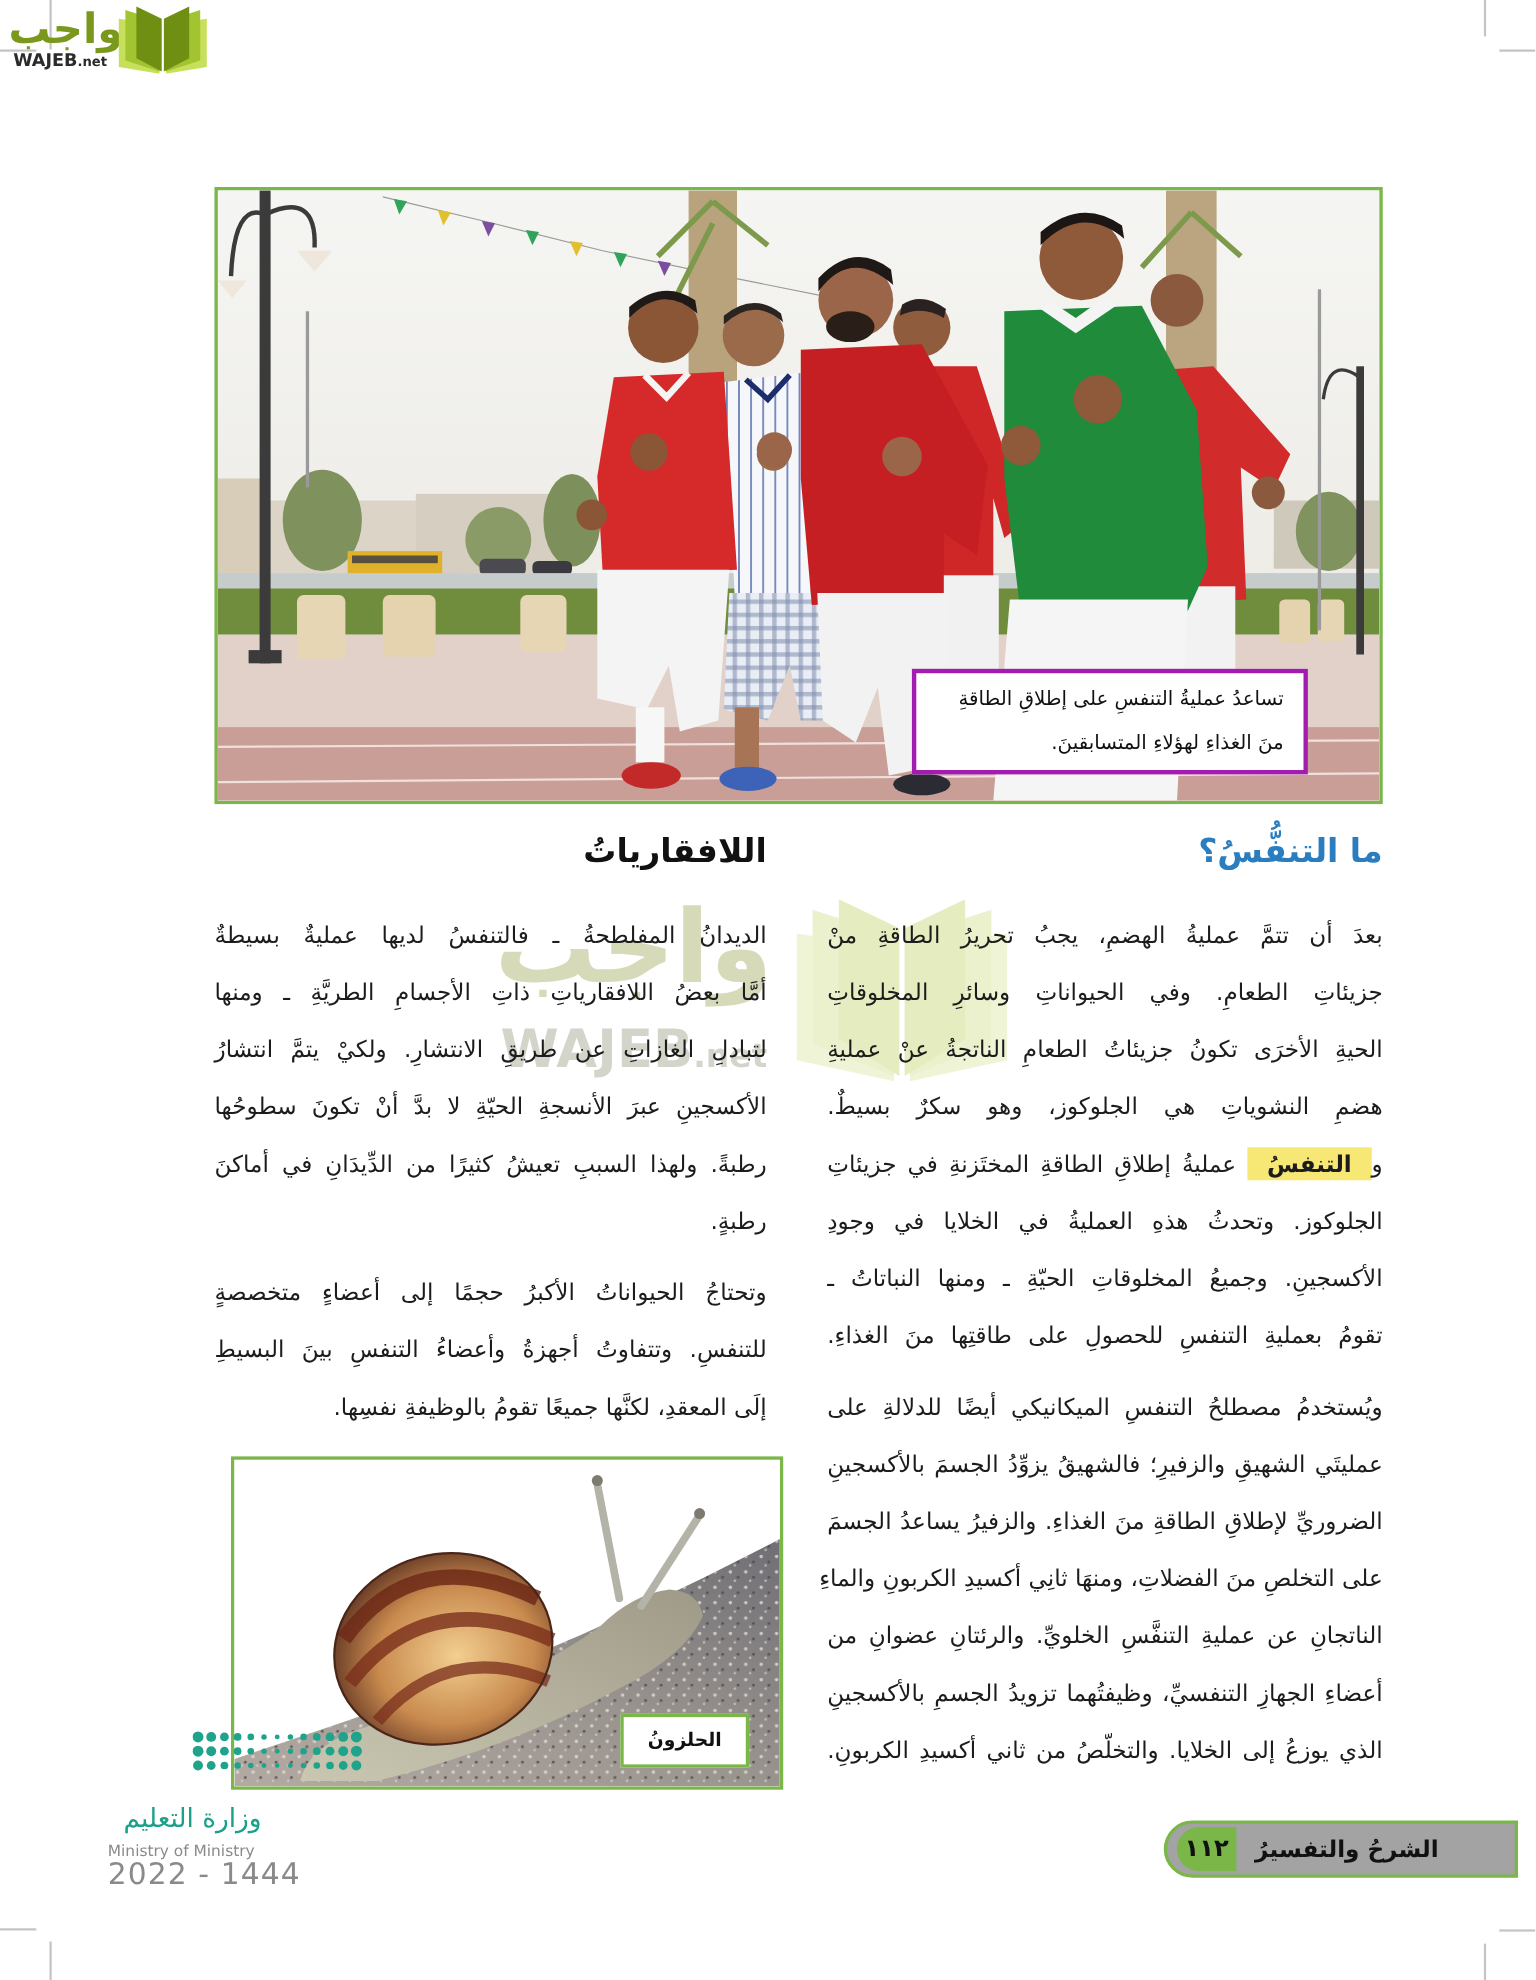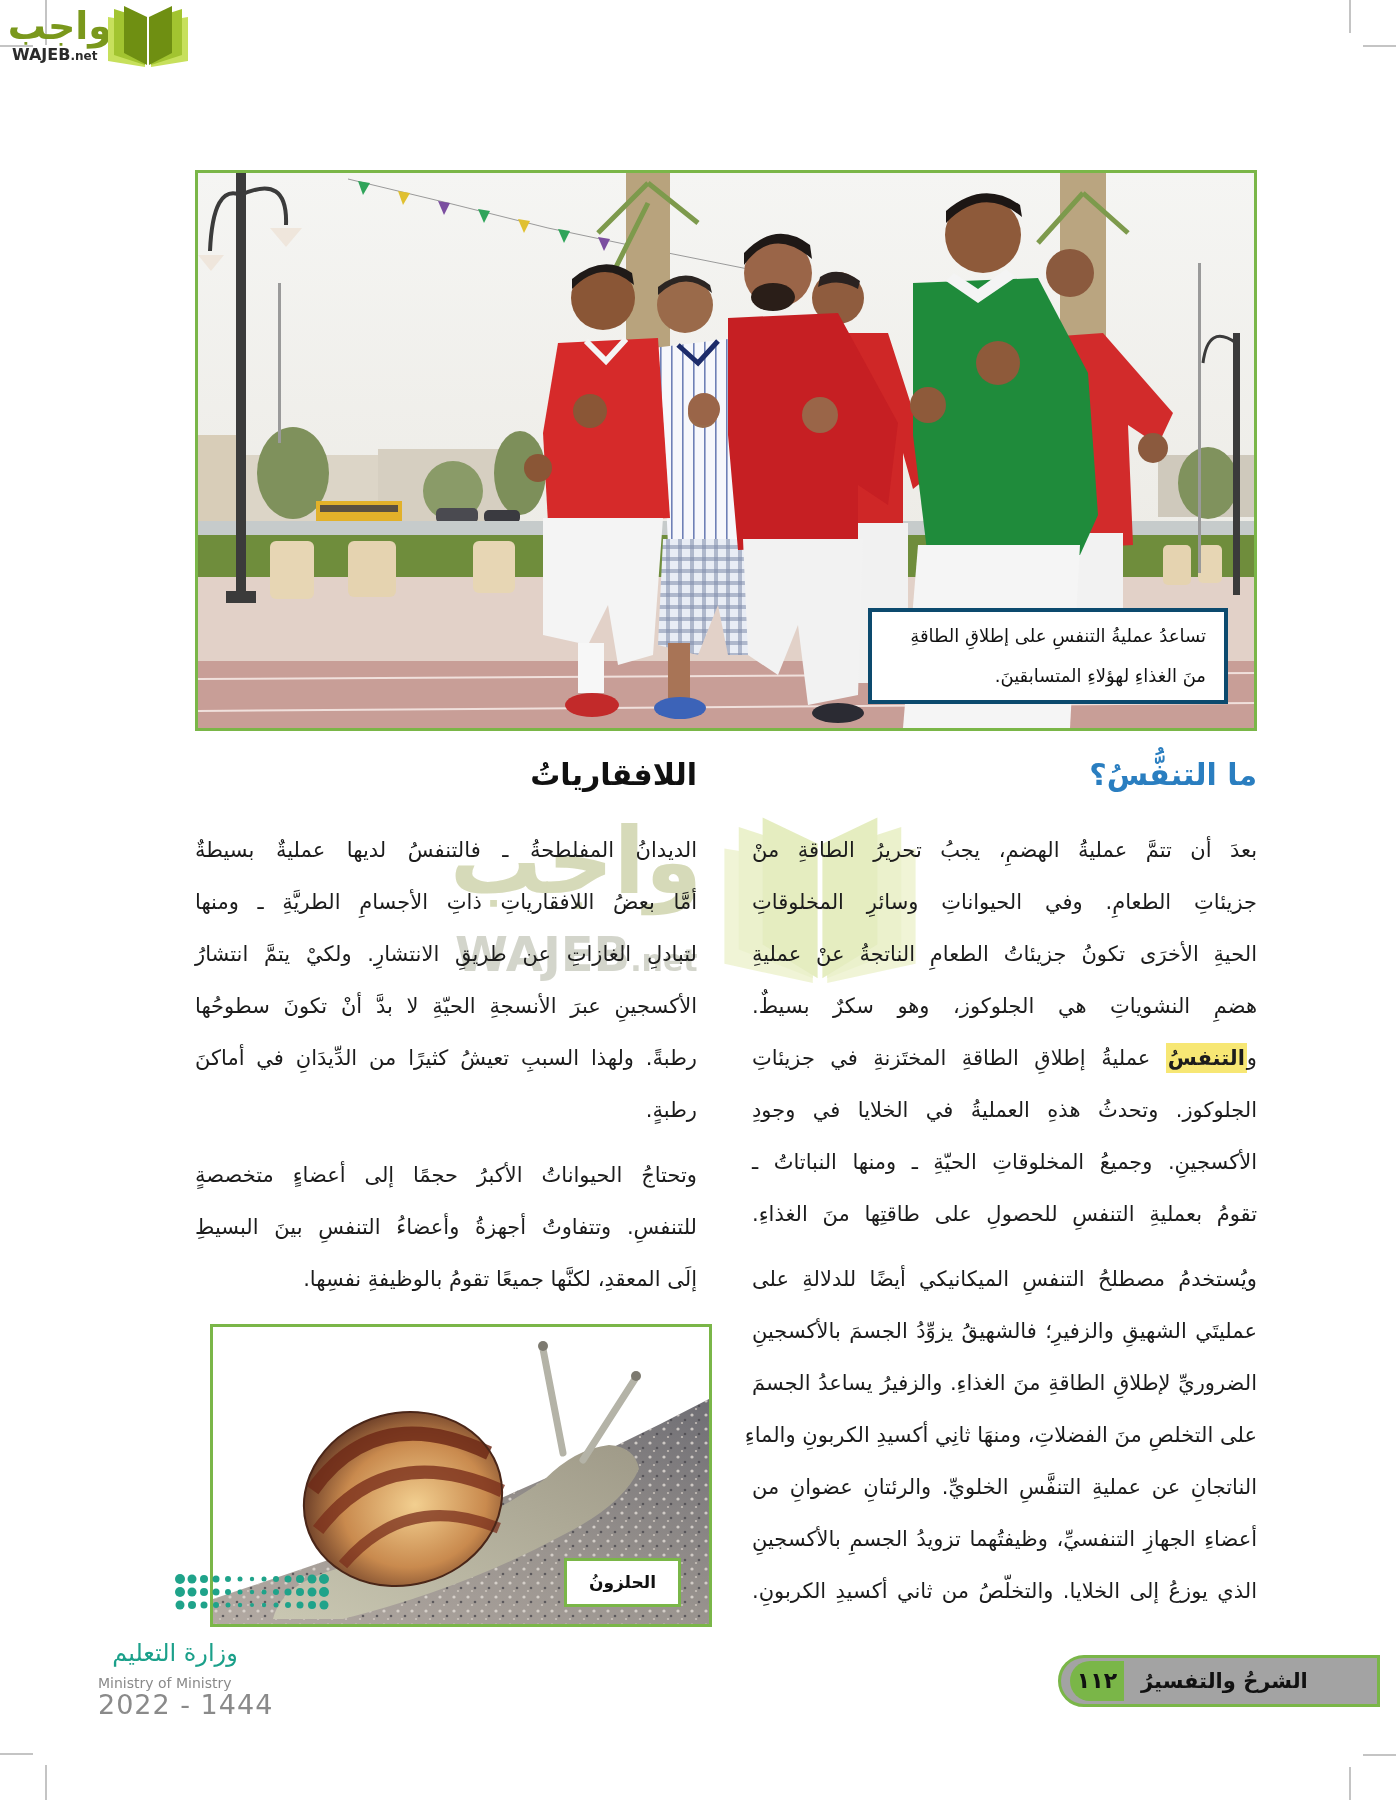--- a/index.html
+++ b/index.html
@@ -17,36 +17,36 @@
 
   
   .wm-book { position:absolute; left:722px; top:815px; width:196px; height:168px; opacity:0.85; }
   .wm-ar { position:absolute; left:445px; top:800px; width:262px; text-align:center; direction:rtl; font-size:92px; font-weight:bold; color:#cdd2a8; line-height:124px; opacity:0.8; }
   .wm-en { position:absolute; left:455px; top:926px; font-size:48px; font-weight:bold; color:#c9cbbf; line-height:56px; white-space:nowrap; opacity:0.8; }
   .wm-en .suffix { font-size:30px; }
 
   
   .photo { position:absolute; left:195px; top:170px; width:1062px; height:561px; border:3px solid #7ab648; box-sizing:border-box; overflow:hidden; background:#f2f2f0; }
   .photo svg { position:absolute; left:0; top:0; width:100%; height:100%; display:block; }
-  .photo-caption { position:absolute; left:670px; top:435px; width:360px; height:96px; box-sizing:border-box; border:4px solid #0c4a6e; background:#ffffff; direction:rtl; padding:4px 18px 0 10px; }
+  .photo-caption { position:absolute; left:631px; top:435px; width:360px; height:96px; box-sizing:border-box; border:4px solid #a21caf; background:#ffffff; direction:rtl; padding:4px 18px 0 10px; }
   .photo-caption .cap-line { font-size:18px; line-height:40px; color:#111; white-space:nowrap; text-align:right; }
 
   
   .heading { position:absolute; top:752px; height:46px; line-height:46px; direction:rtl; font-size:30px; font-weight:bold; white-space:nowrap; text-align:right; }
   .heading-right { right:139px; color:#2a7ec0; }
   .heading-left { right:699px; color:#111111; }
 
   
   .col { position:absolute; top:824px; direction:rtl; font-size:21px; color:#1c1c1c; }
   .col-right { left:752px; width:505px; }
   .col-left { left:195px; width:502px; }
   .para + .para { margin-top:13px; }
   .line { height:52px; line-height:52px; white-space:nowrap; text-align:justify; text-align-last:justify; }
   .line.last { text-align:right; text-align-last:start; }
-  .hl { background:#f7e774; font-weight:bold; padding:3px 2px; }
+  .hl { background:#f7e774; font-weight:bold; padding:3px 18px; }
 
   
   .snail { position:absolute; left:195px; top:1324px; width:502px; height:303px; border:3px solid #7ab648; box-sizing:border-box; overflow:hidden; background:#ffffff;margin-left:15px; }
   .snail svg { position:absolute; left:0; top:0; width:100%; height:100%; display:block; }
   .snail-caption { position:absolute; left:351px; top:231px; width:117px; height:49px; box-sizing:border-box; border:3px solid #7ab648; background:#fff; direction:rtl; text-align:center; line-height:43px; font-size:17px; font-weight:bold; color:#111; }
 
   
   .min-dots { position:absolute; left:175px; top:1572px; width:156px; height:40px; }
   .min-ar { position:absolute; left:96px; top:1636px; width:158px; direction:rtl; text-align:center; font-size:24px; color:#1ba08a; line-height:34px; white-space:nowrap; }
   .min-en { position:absolute; left:98px; top:1674px; font-size:14px; color:#8a8a8a; line-height:18px; white-space:nowrap; }

